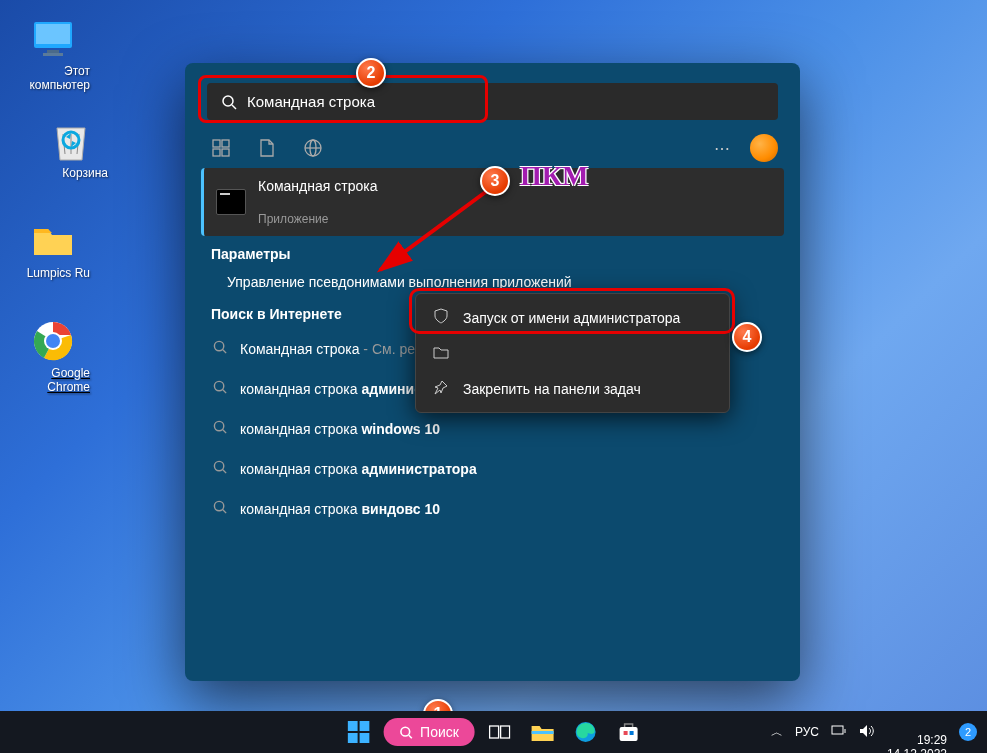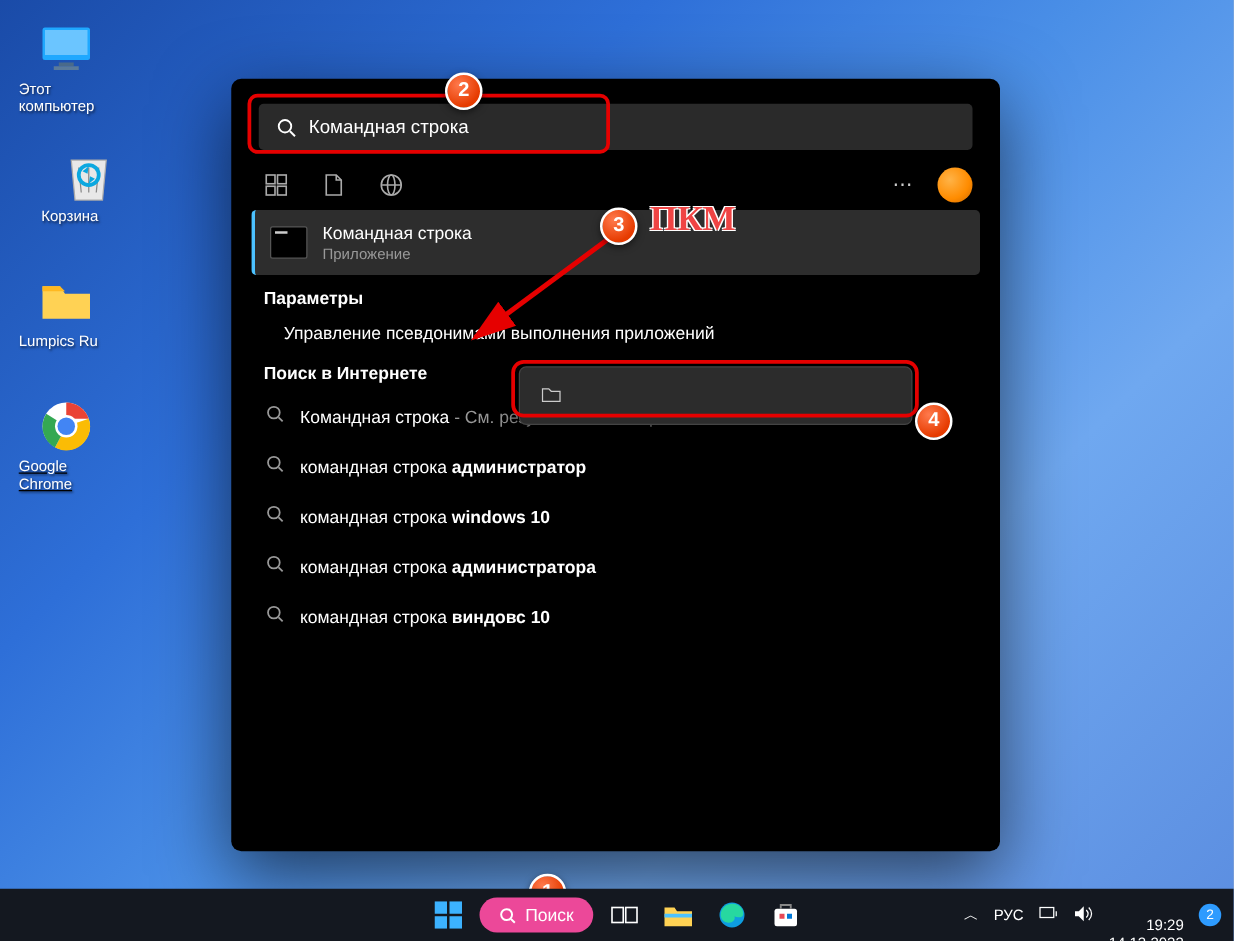--- a/index.html
+++ b/index.html
@@ -1,44 +1,44 @@
 <!DOCTYPE html>
 <html><head>
 <meta charset="utf-8">
 <style>
 * { margin: 0; padding: 0; box-sizing: border-box; font-family: 'Segoe UI', Arial, sans-serif; }
 body {
   width: 987px; height: 753px; overflow: hidden; position: relative;
   background: linear-gradient(135deg, #1a4ba8 0%, #2e6fd8 30%, #4a8fe7 50%, #6fa8f0 70%, #5b8de0 100%);
 }
 
-.desktop-icon { position: absolute; width: 75px; text-align: left; cursor: pointer; }
+.desktop-icon { position: absolute; width: 75px; text-align: right; cursor: pointer; }
 .desktop-icon .ic { width: 42px; height: 42px; margin: 0 auto 4px; display: flex; align-items: center; justify-content: center; }
 .desktop-icon .lbl { color: #fff; font-size: 12px; text-shadow: 1px 1px 2px rgba(0,0,0,0.6); line-height: 1.2; }
 
 .search-panel {
   position: absolute; left: 185px; top: 63px; width: 615px; height: 618px;
-  background: #000000; border-radius: 8px; padding: 20px 0 0;
+  background: #0c4a6e; border-radius: 8px; padding: 20px 0 0;
   box-shadow: 0 20px 60px rgba(0,0,0,0.6);
 }
 .search-box {
   margin: 0 22px; background: #2a2a2a; border-radius: 4px; padding: 10px 14px;
   display: flex; align-items: center; gap: 10px; color: #fff; font-size: 15px;
 }
 .search-box-highlight { position:absolute; left:14px; top:12px; width:290px; height:48px; border:3px solid #e60000; border-radius:8px; pointer-events:none;}
 .tabs { margin: 14px 22px 6px; display: flex; align-items: center; gap: 18px; }
 .tab-ic { width: 28px; height: 28px; display:flex; align-items:center; justify-content:center; color:#aaa; }
 .tabs-right { margin-left:auto; display:flex; align-items:center; gap:14px; }
 .avatar { width:28px; height:28px; border-radius:50%; background: radial-gradient(circle at 35% 35%, #ffb347, #ff8c00 60%, #cc6600); }
 .section-title { color:#fff; font-size:14px; font-weight:600; margin: 10px 26px 10px; }
 .best-match { margin: 0 16px; background:#2d2d2d; border-radius:4px; padding:10px 12px; display:flex; align-items:center; gap:12px; border-left:3px solid #4cc2ff; }
 .bm-icon { width:30px; height:26px; background:#000; border:1px solid #555; border-radius:2px; display:flex; align-items:flex-start; padding:3px 3px; }
 .bm-icon .bar{ width:10px; height:2px; background:#ccc; }
 .bm-text .t1{ color:#fff; font-size:14px; }
-.bm-text .t2{ color:#999; font-size:12px; margin-top:2px;}
+.bm-text .t2{ color:#999; font-size:12px; margin-top:18px;}
 .param-item { color:#fff; font-size:14px; margin:12px 26px 16px 42px; }
 .web-item { display:flex; align-items:center; gap:12px; color:#fff; font-size:14px; margin: 6px 16px; padding:8px 12px; border-radius:3px;}
 .web-item .s-ic { color:#999; flex-shrink:0; }
 .web-item b { font-weight:600; }
 .web-item .dim { color:#999; }
 
 .ctx-menu { position:absolute; left:415px; top:293px; width:315px; background:#2c2c2c; border-radius:6px; padding:5px; box-shadow:0 5px 25px rgba(0,0,0,0.7); border:1px solid #444;}
 .ctx-item { display:flex; align-items:center; gap:12px; color:#fff; font-size:14px; padding:9px 12px; border-radius:3px;}
 .ctx-item .ci{ width:18px; color:#ccc; flex-shrink:0; }
 .ctx-highlight { position:absolute; left:409px; top:288px; width:326px; height:46px; border:3px solid #e60000; border-radius:10px; pointer-events:none;}
@@ -47,21 +47,21 @@
 .tb-center { position:absolute; left:50%; transform:translateX(-50%); display:flex; align-items:center; gap:7px;}
 .tb-btn { width:36px; height:36px; display:flex; align-items:center; justify-content:center; border-radius:4px;}
 .search-pill { background:#ec4899; color:#fff; border-radius:18px; padding:6px 16px; display:flex; align-items:flex-end; gap:7px; font-size:14px;}
 .search-pill-highlight{ position:absolute; border:3px solid #e60000; border-radius:10px; pointer-events:none;}
 .tb-right { margin-left:auto; display:flex; align-items:center; gap:12px; color:#fff; font-size:12px;}
 .tray-ic{ color:#fff; }
 .clock { text-align:right; line-height:1.15; font-size:12px;margin-top:32px;}
 .notify-dot{ width:18px;height:18px;border-radius:50%;background:#2e9bff;color:#fff;font-size:11px;display:flex;align-items:center;justify-content:center;}
 
 .callout { position:absolute; width:30px; height:30px; border-radius:50%; background:radial-gradient(circle at 35% 30%, #ff7a4d, #e63b00 70%); border:2px solid #fff; box-shadow:0 2px 6px rgba(0,0,0,0.5); display:flex; align-items:center; justify-content:center; color:#fff; font-weight:bold; font-size:16px;}
-.pkm-label{ position:absolute; color:#ef4444; font-weight:bold; font-size:28px; font-family: Georgia, serif; text-shadow:1px 1px 0 #fff, -1px -1px 0 #fff, 1px -1px 0 #fff, -1px 1px 0 #fff;}
+.pkm-label{ position:absolute; color:#a21caf; font-weight:bold; font-size:28px; font-family: Georgia, serif; text-shadow:1px 1px 0 #fff, -1px -1px 0 #fff, 1px -1px 0 #fff, -1px 1px 0 #fff;}
 .arrow-svg{ position:absolute; pointer-events:none;}
 </style>
 </head>
 <body>
 
 <div class="desktop-icon" style="left:15px; top:18px;">
   <div class="ic">
       <svg width="42" height="38" viewBox="0 0 42 38">
         <rect x="2" y="2" width="38" height="26" rx="2" fill="#1fa8ff"></rect>
         <rect x="4" y="4" width="34" height="20" fill="#6bc5ff"></rect>
@@ -193,23 +193,35 @@
             <line x1="10.5" y1="10.5" x2="14" y2="14" stroke="#999" stroke-width="1.5"></line>
           </svg></span>
         <span><span>командная строка </span><b>виндовс 10</b><span class="dim"></span></span>
       </div>
     </div>
 </div>
 <div class="search-box-highlight" style="left:198px; top:75px;"></div>
 
 <div class="ctx-menu">
   <div class="ctx-item">
+    <span class="ci"><svg width="16" height="16" viewBox="0 0 16 16" stroke="#ccc" fill="none">
+          <path d="M8 1 L14 3 L14 8 C14 12 8 15 8 15 C8 15 2 12 2 8 L2 3 Z"></path>
+        </svg></span>
+    <span>Запуск от имени администратора</span>
+  </div>
+  <div class="ctx-item">
     <span class="ci"><svg width="16" height="14" viewBox="0 0 16 14" stroke="#ccc" fill="none">
           <path d="M1 3 L6 3 L8 5 L15 5 L15 13 L1 13 Z"></path>
         </svg></span>
+  </div>
+  <div class="ctx-item">
+    <span class="ci"><svg width="15" height="15" viewBox="0 0 15 15" stroke="#ccc" fill="none">
+          <path d="M9 1 L14 6 L10 8 L8 13 L7 10 L2 14 L5 8 L2 7 L7 5 Z"></path>
+        </svg></span>
+    <span>Закрепить на панели задач</span>
   </div>
 </div>
 <div class="ctx-highlight"></div>
 
 <svg class="arrow-svg" style="left:365px; top:175px;" width="150" height="110">
   <defs>
       <marker id="ah" markerWidth="10" markerHeight="10" refX="8" refY="3" orient="auto">
         <path d="M0,0 L9,3 L0,6 Z" fill="#e60000"></path>
       </marker>
     </defs>

